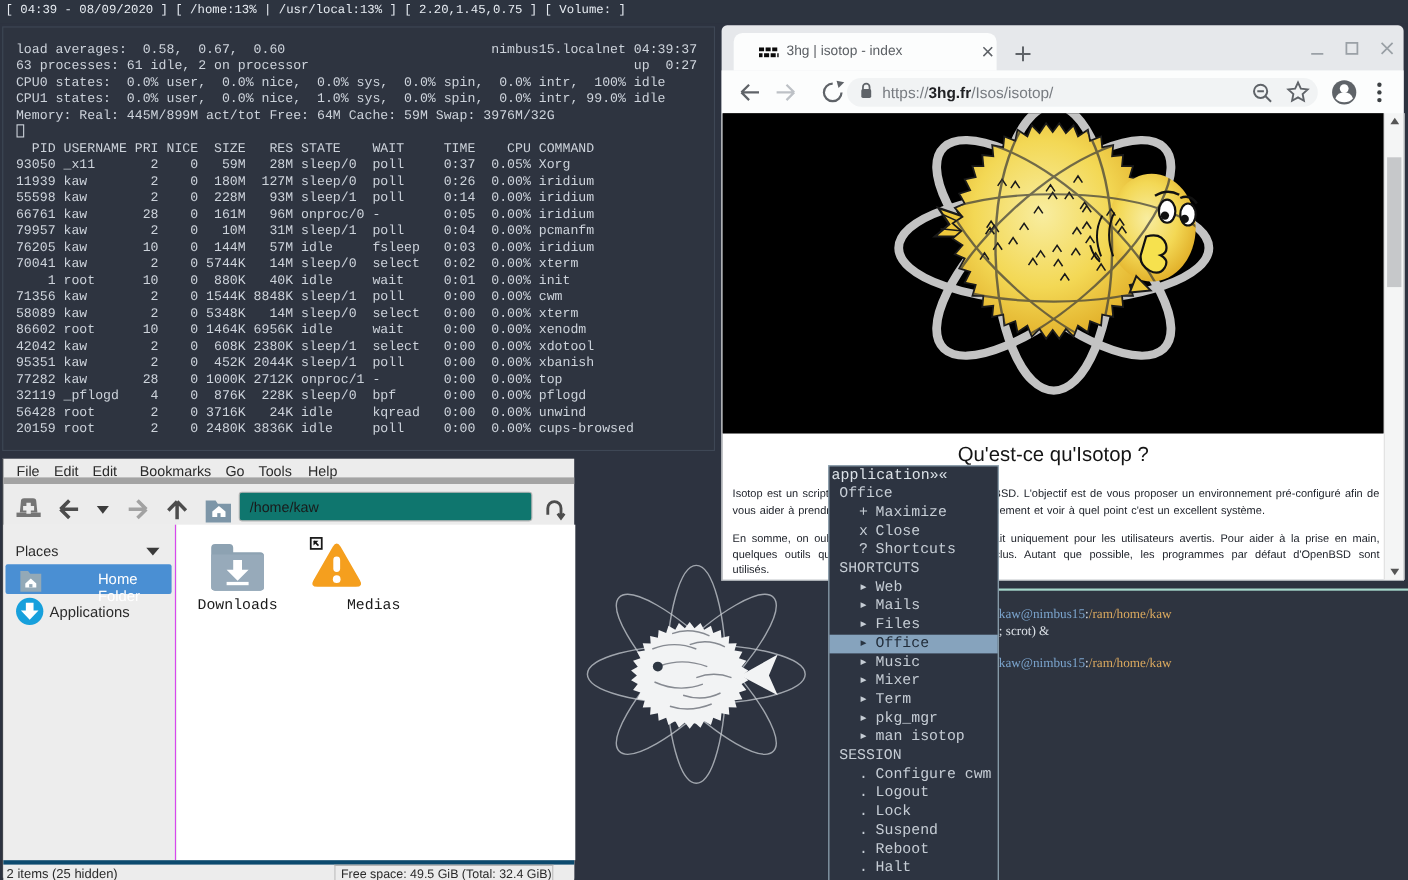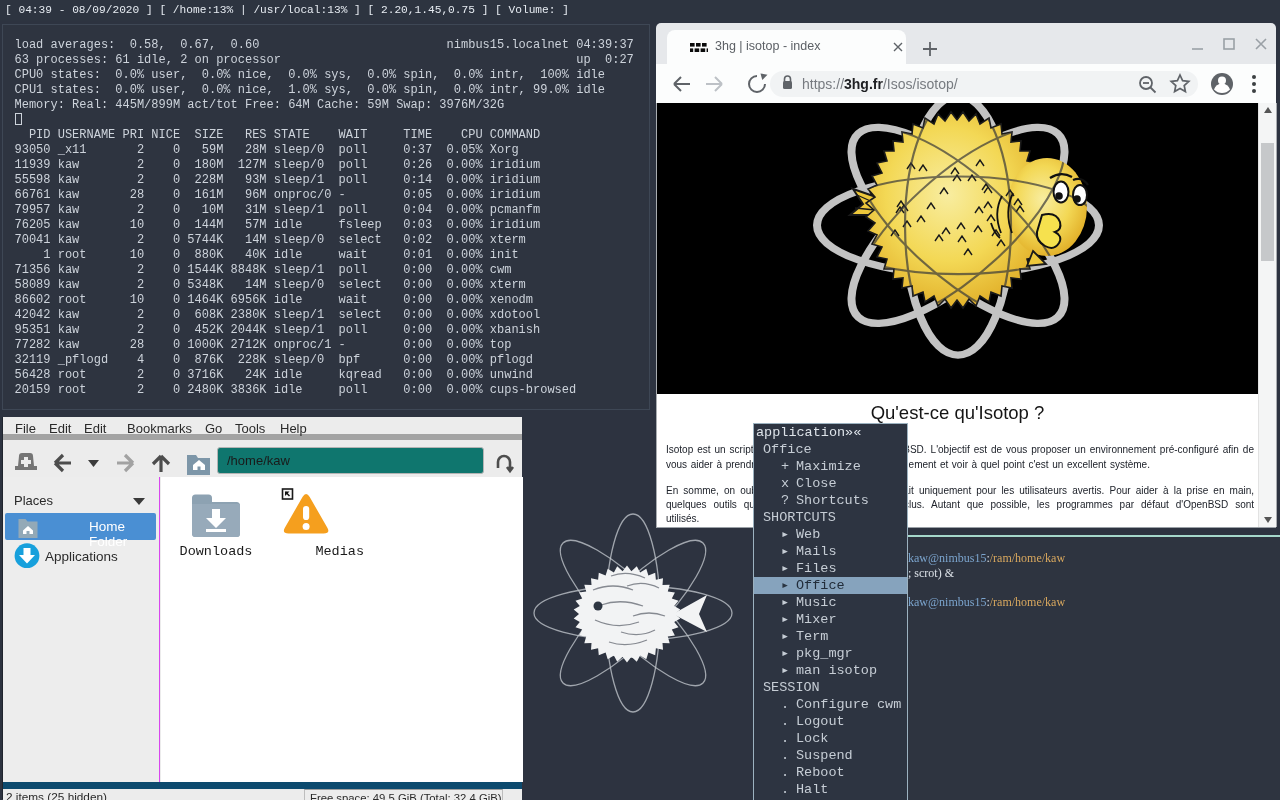--- a/index.html
+++ b/index.html
@@ -18,21 +18,21 @@
   #fm { position:absolute; left:2px; top:417px; width:520px; height:382px;
     background:#ececec; border-left:1px solid #20252e; border-bottom:1px solid #181c24; }
   #fm-menu { position:absolute; left:0; top:0; width:100%; height:23px; border-bottom:6px solid #a3a3a3; }
   #fm-menu span { position:absolute; top:0; font-size:13px; color:#2a2a2a; line-height:23px;}
   #fm-tools { position:absolute; left:0; top:24px; width:100%; height:53px; }
   #fm-url { position:absolute; left:214px; top:30px; width:267px; height:27px; background:#0f766e;
     border:1px solid #b4b4b4; border-radius:3px; font-size:13px; color:#1a1a1a; line-height:25px; padding-left:9px; }
   #fm-side { position:absolute; left:0; top:60px; width:157px; height:305px; background:#ededed; border-right:1px solid #d946ef;}
   #fm-main { position:absolute; left:158px; top:60px; width:362px; height:305px; background:#ffffff;font-family:Liberation Mono, monospace; }
   #fm-status { position:absolute; left:0; top:365px; width:100%; height:18px; background:#ececec;
-    border-top:7px solid #0c4a6e; font-size:11.8px; color:#2a2a2a;padding-left:12px; }
+    border-top:4px solid #0c4a6e; font-size:11.8px; color:#2a2a2a;padding-left:12px; }
   .fm-hl { position:absolute; left:2px; top:36px; width:151px; height:27px; background:#4a8fd3; border-radius:2px; }
   
   #browser { position:absolute; left:656px; top:23px; width:620px; height:505px;
     background:#e6e8eb; border-radius:5px 5px 0 0; }
   #tab { position:absolute; left:11px; top:7px; width:239px; height:34px; background:#fcfdfd; border-radius:8px 8px 0 0; }
   #tab-title { position:absolute; left:48px; top:9px; font-size:12.5px; color:#5c6065; width:150px; white-space:nowrap; overflow:hidden;}
   #btoolbar { position:absolute; left:0; top:41px; width:620px; height:39px; background:#fcfdfd; }
   #bcontent { position:absolute; left:0; top:80px; width:620px; height:425px; background:#ffffff; border-left:1px solid #a9acb0; border-bottom:1px solid #9aa0a6; }
   #banner { position:absolute; left:0; top:0; width:601px; height:291px; background:#000; }
   #bscroll { position:absolute; left:601px; top:0; width:19px; height:424px; background:#f4f5f5; border-left:1px solid #e2e2e2; border-right:1px solid #a9acb0;}

